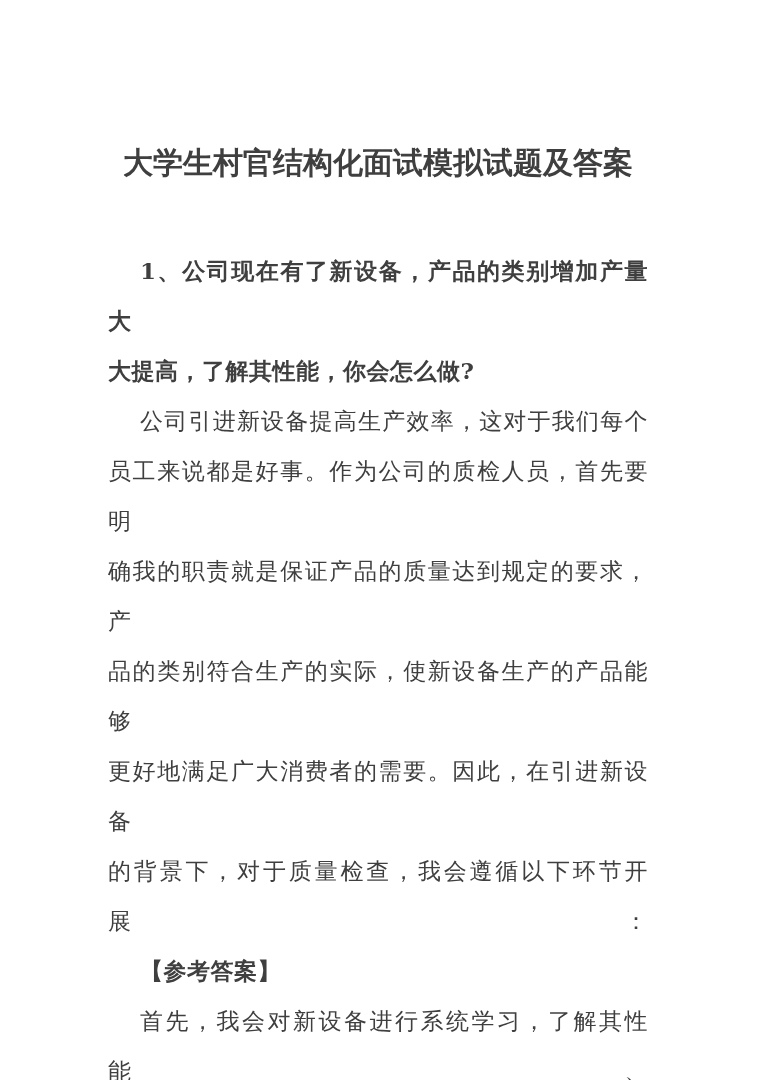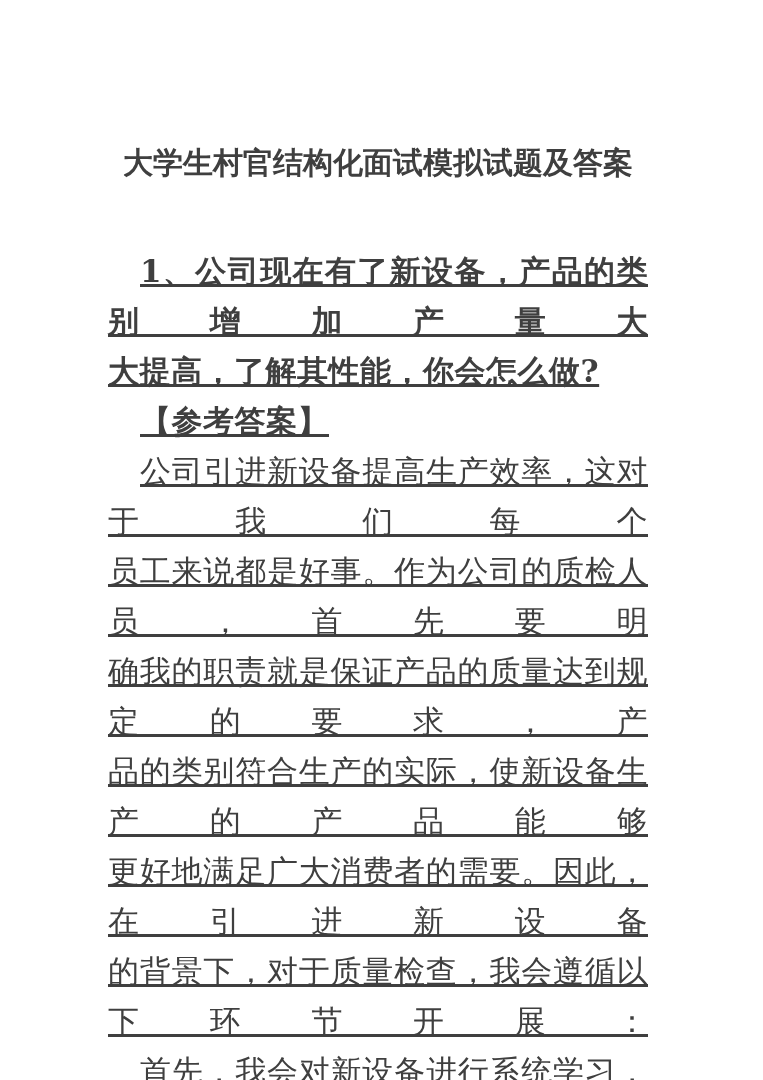--- a/index.html
+++ b/index.html
@@ -30,25 +30,24 @@
   }
   .doc-body {
     width: 540px;
     margin: 63px 0 0 108px;
   }
   .para {
     margin: 0;
     padding: 0;
   }
   .line {
-    font-size: 31px;
+    font-size: 23px;
     line-height: 50px;
     letter-spacing: 0.5px;
     white-space: nowrap;
-    text-decoration: underline;
   }
   .line.just {
     white-space: normal;
     text-align: justify;
     text-align-last: justify;
   }
   .line.first {
     text-indent: 32px;
   }
   .para.question .line,
@@ -59,28 +58,28 @@
 </head>
 <body>
 
 <div class="page" style="color: rgb(63, 63, 63); background: rgb(255, 255, 255);">
   <h1 class="doc-title">大学生村官结构化面试模拟试题及答案</h1>
   <div class="doc-body">
       <div class="para question">
         <div class="line first just">1、公司现在有了新设备，产品的类别增加产量大</div>
         <div class="line">大提高，了解其性能，你会怎么做?</div>
       </div>
-      <div class="para label">
-        <div class="line first">【参考答案】</div>
-      </div>
       <div class="para body">
         <div class="line first just">公司引进新设备提高生产效率，这对于我们每个</div>
         <div class="line just">员工来说都是好事。作为公司的质检人员，首先要明</div>
         <div class="line just">确我的职责就是保证产品的质量达到规定的要求，产</div>
         <div class="line just">品的类别符合生产的实际，使新设备生产的产品能够</div>
         <div class="line just">更好地满足广大消费者的需要。因此，在引进新设备</div>
         <div class="line just">的背景下，对于质量检查，我会遵循以下环节开展：</div>
       </div>
+      <div class="para label">
+        <div class="line first">【参考答案】</div>
+      </div>
       <div class="para body">
         <div class="line first just">首先，我会对新设备进行系统学习，了解其性能、</div>
       </div>
     </div>
 </div>
 
 </body></html>

